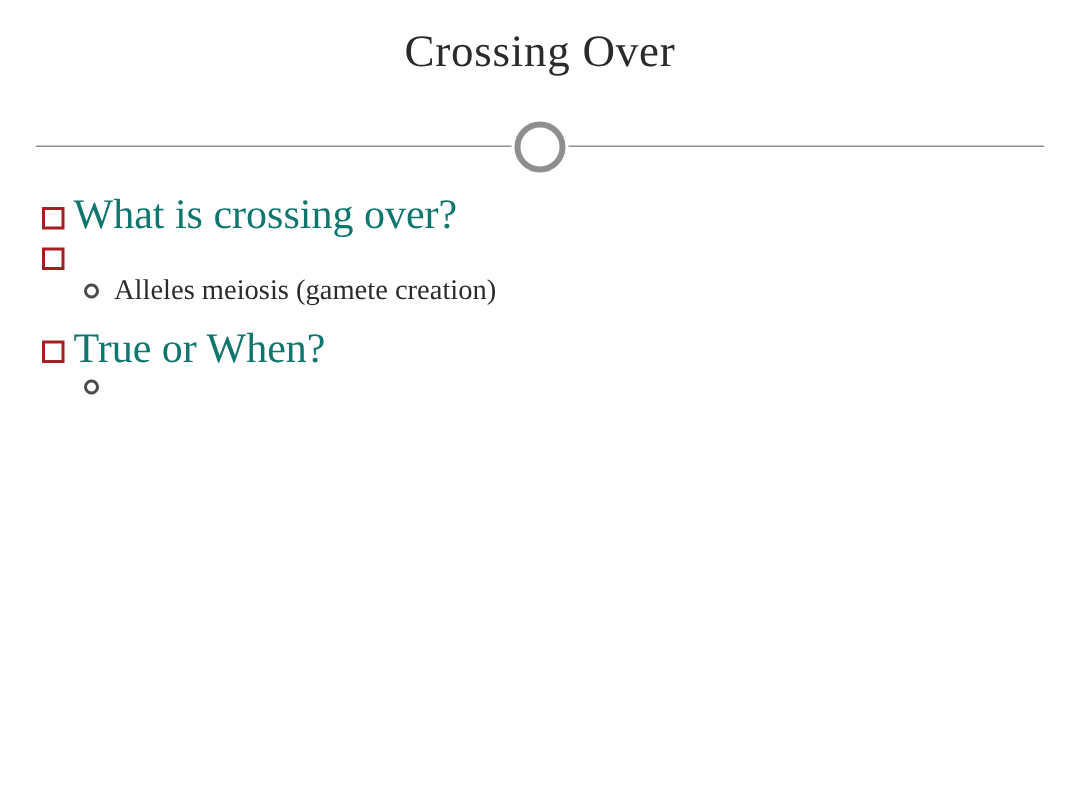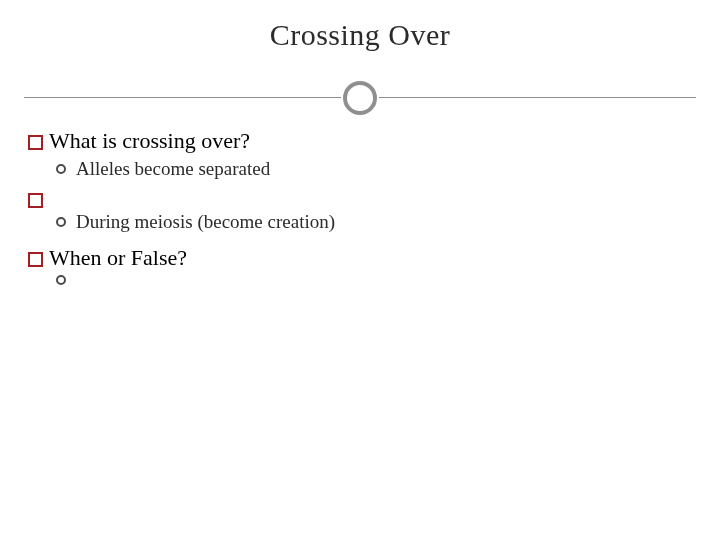--- a/index.html
+++ b/index.html
@@ -67,23 +67,23 @@
   }
   .content {
     position: absolute;
     top: 128px;
     left: 28px;
     right: 28px;
   }
   .l1 {
     display: flex;
     align-items: center;
-    font-size: 22px;
+    font-size: 28px;
     font-weight: 400;
-    color: #000000;
+    color: #0f766e;
     margin-bottom: 4px;
   }
   .l1 .sqr {
     display: inline-block;
     width: 15px;
     height: 15px;
     border: 2px solid #a51e22;
     margin-right: 6px;
     flex: 0 0 auto;
     box-sizing: border-box;
@@ -120,35 +120,31 @@
     <div class="ring-outer"></div>
     <div class="ring"></div>
   </div>
 
   <div class="content">
 
     <div class="l1">
       <span class="sqr"></span>
       <span>What is crossing over?</span>
     </div>
-    <div class="l2">
-      <span class="circ"></span>
-      <span>Alleles become separated</span>
-    </div>
 
     <div class="l1">
       <span class="sqr"></span>
     </div>
     <div class="l2">
       <span class="circ"></span>
-      <span>During meiosis (become creation)</span>
+      <span>Alleles meiosis (gamete creation)</span>
     </div>
 
     <div class="l1">
       <span class="sqr"></span>
-      <span>When or False?</span>
+      <span>True or When?</span>
     </div>
     <div class="l2">
       <span class="circ"></span>
     </div>
 
   </div>
 </div>
 
 </body></html>

